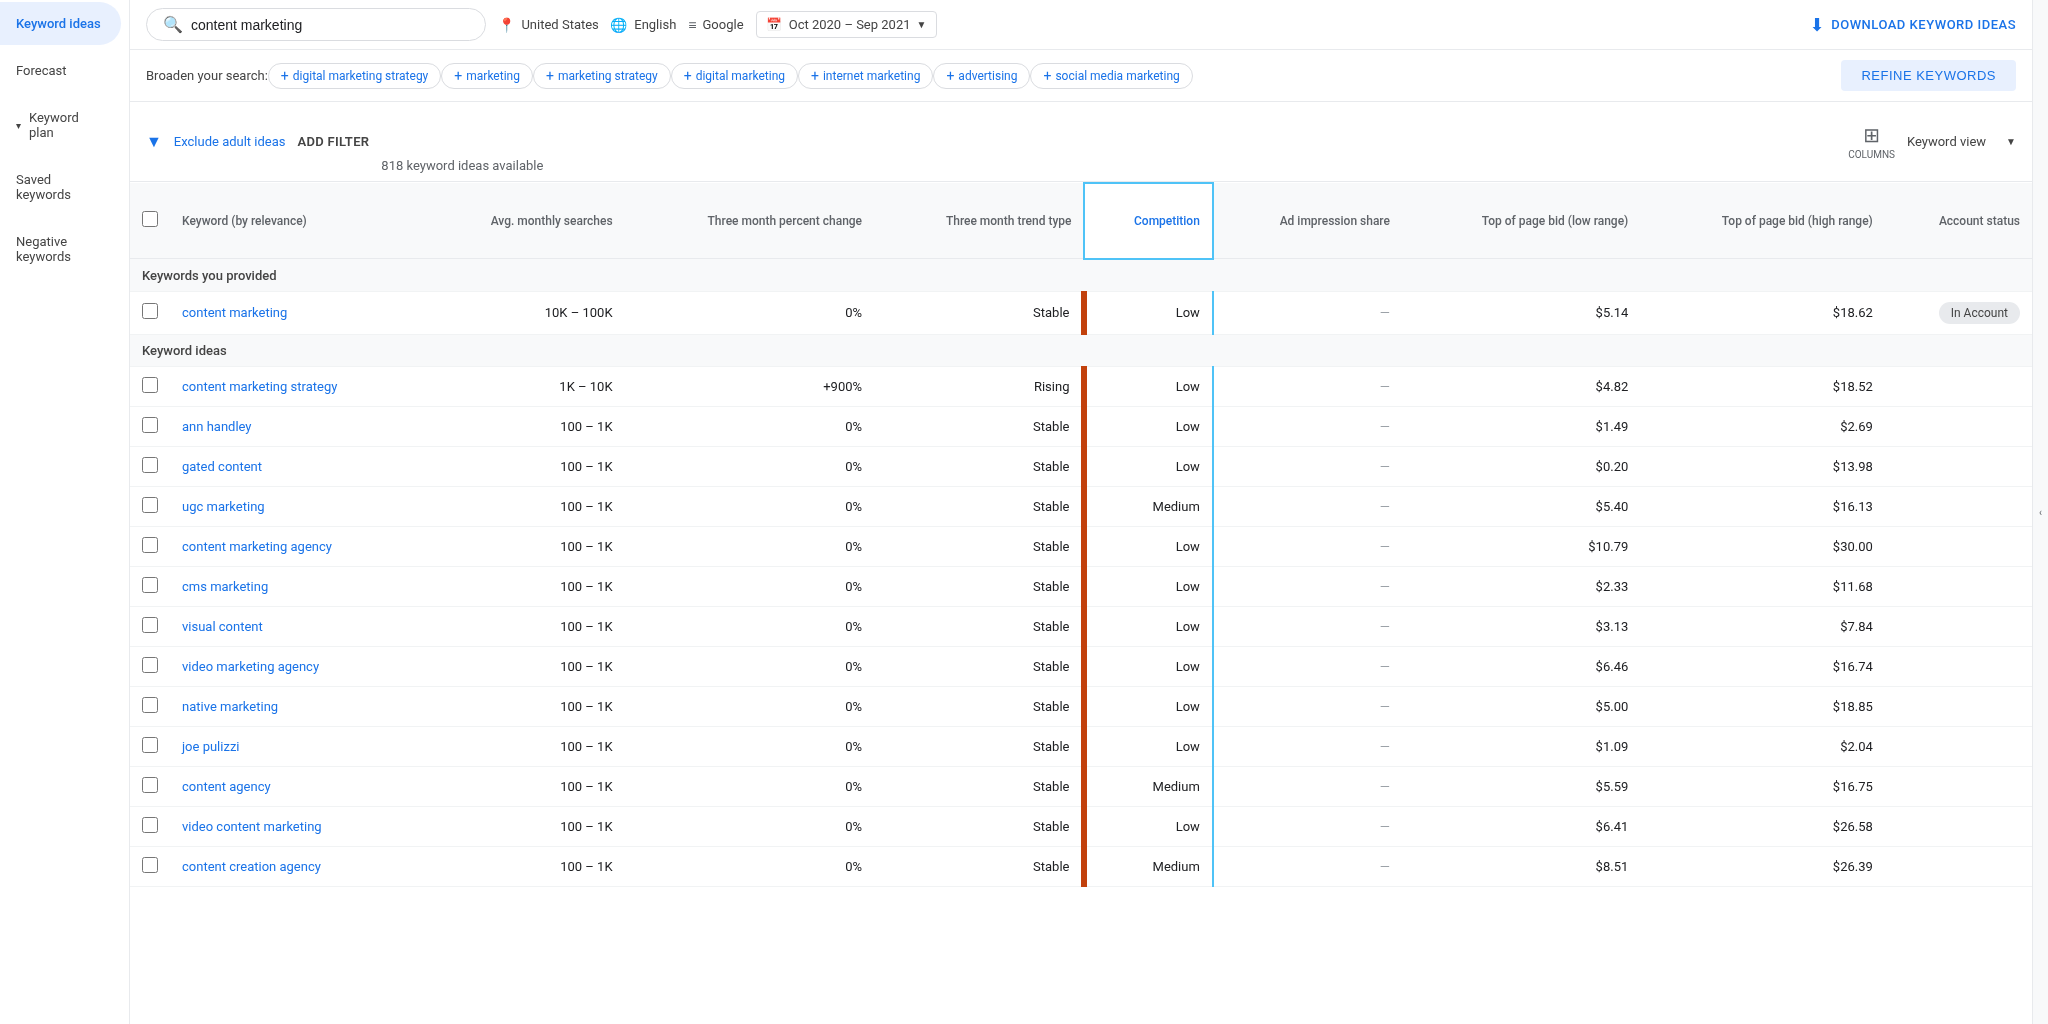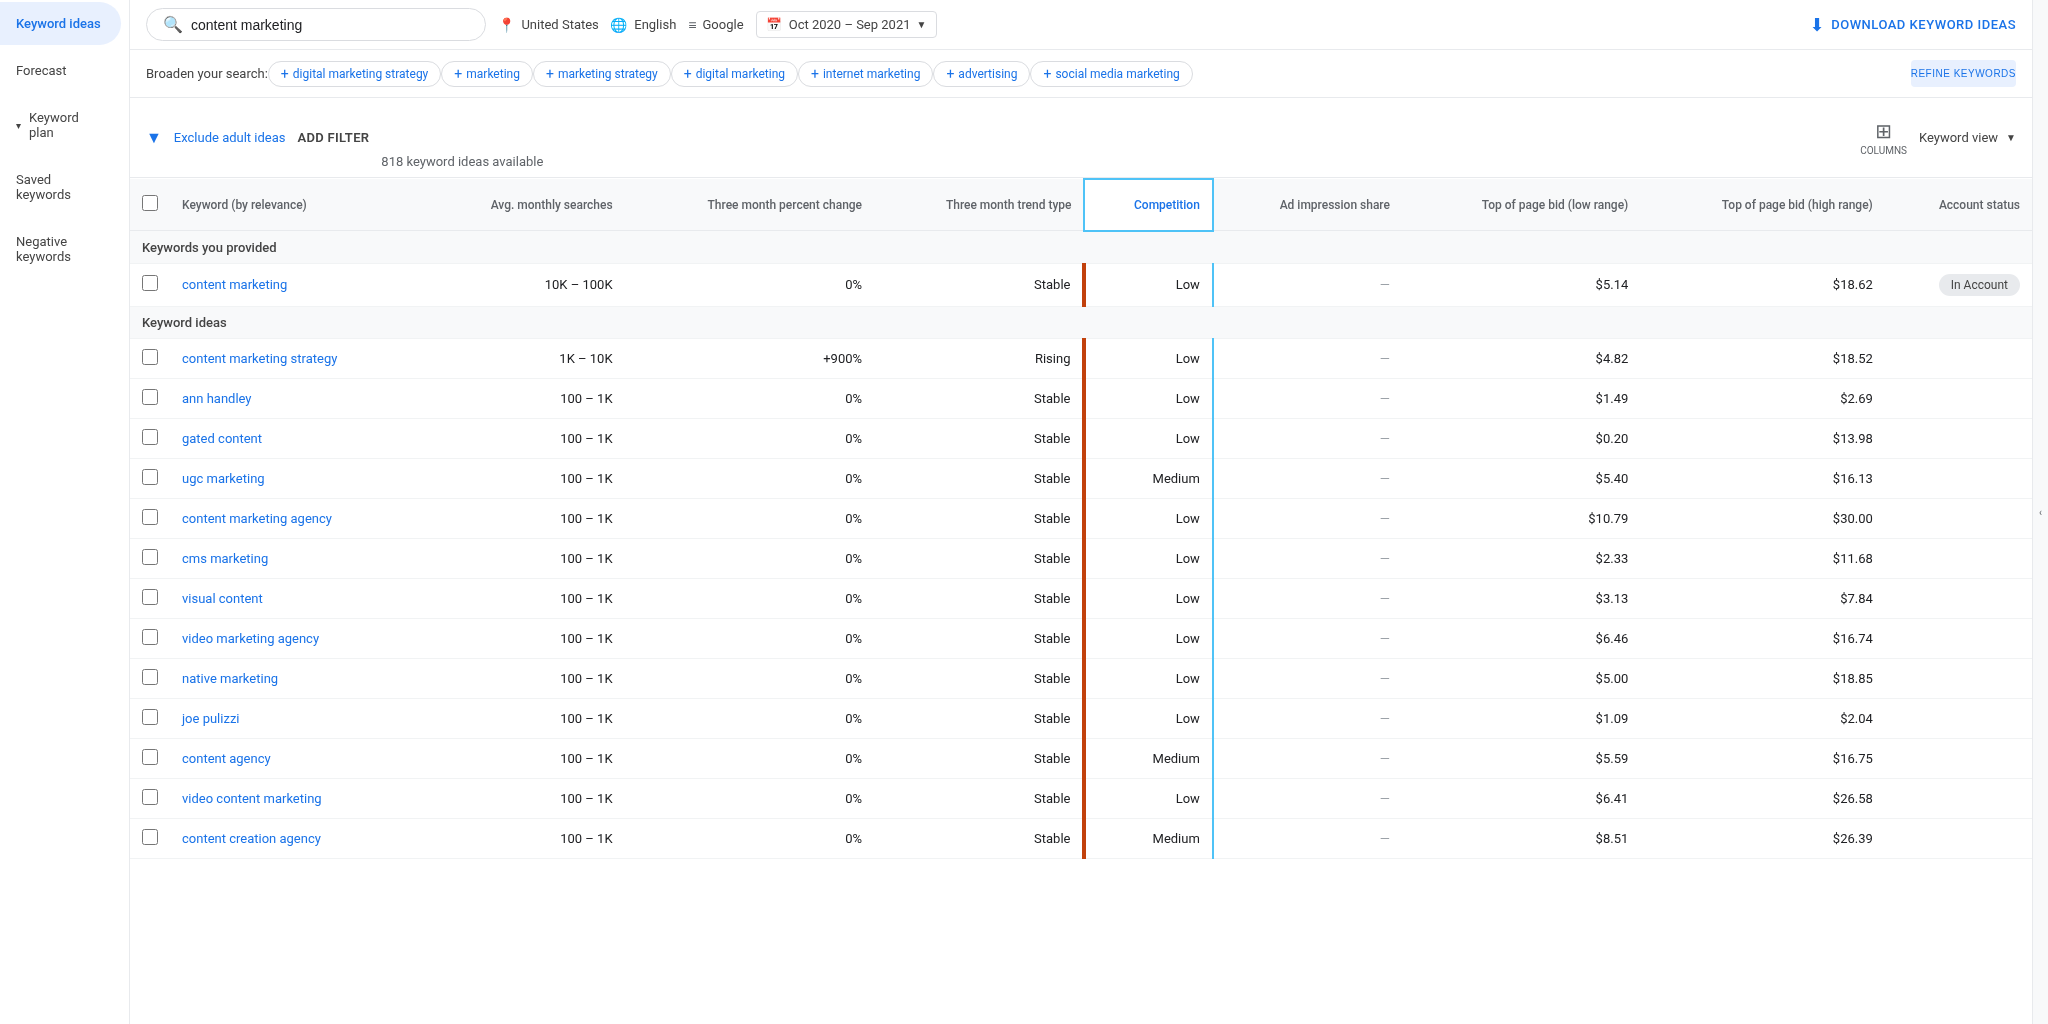--- a/index.html
+++ b/index.html
@@ -125,22 +125,22 @@
       cursor: pointer;
       background: #fff;
     }
     .broaden-chip .plus { font-size: 14px; }
     .refine-btn {
       margin-left: auto;
       background: #e8f0fe;
       color: #1a73e8;
       border: none;
       border-radius: 4px;
-      padding: 8px 0;
-      font-size: 10px;
+      padding: 8px 20px;
+      font-size: 13px;
       font-weight: 500;
       cursor: pointer;
       text-transform: uppercase;
       letter-spacing: 0.5px;
     }
 
     
     .filter-bar {
       display: flex;
       align-items: center;
@@ -174,21 +174,21 @@
       flex-direction: column;
       align-items: center;
       cursor: pointer;
       gap: 2px;
     }
     .columns-icon { font-size: 20px; color: #5f6368; }
     .columns-label { font-size: 10px; color: #5f6368; }
     .keyword-view-btn {
       display: flex;
       align-items: center;
-      gap: 8px;
+      gap: 20px;
       font-size: 13px;
       color: #444;
       cursor: pointer;
     }
     .sidebar-toggle {
       width: 16px;
       height: 100%;
       background: #f8f9fa;
       border-left: 1px solid #e8eaed;
       cursor: pointer;
@@ -207,21 +207,21 @@
       overflow-x: auto;
     }
     table {
       width: 100%;
       border-collapse: collapse;
       font-size: 13px;
     }
     thead th {
       background: #f8f9fa;
       border-bottom: 1px solid #e8eaed;
-      padding: 16px 12px;
+      padding: 28px 12px;
       text-align: right;
       font-weight: 500;
       color: #5f6368;
       font-size: 12px;
       white-space: nowrap;
       position: sticky;
       top: 0;
       z-index: 10;
     }
     thead th.left { text-align: left; }
@@ -232,21 +232,21 @@
     }
     tbody tr { border-bottom: 1px solid #f1f3f4; }
     tbody td {
       padding: 10px 12px;
       text-align: right;
       color: #202124;
       vertical-align: middle;
     }
     tbody td.left { text-align: left; }
     tbody td.competition-col {
-      border-left: 4px solid #c2410c;
+      border-left: 6px solid #c2410c;
       border-right: 2px solid #4fc3f7;
     }
     .section-header td {
       background: #f8f9fa;
       font-weight: 500;
       color: #444;
       text-align: left;
       padding: 8px 12px;
       font-size: 13px;
     }

